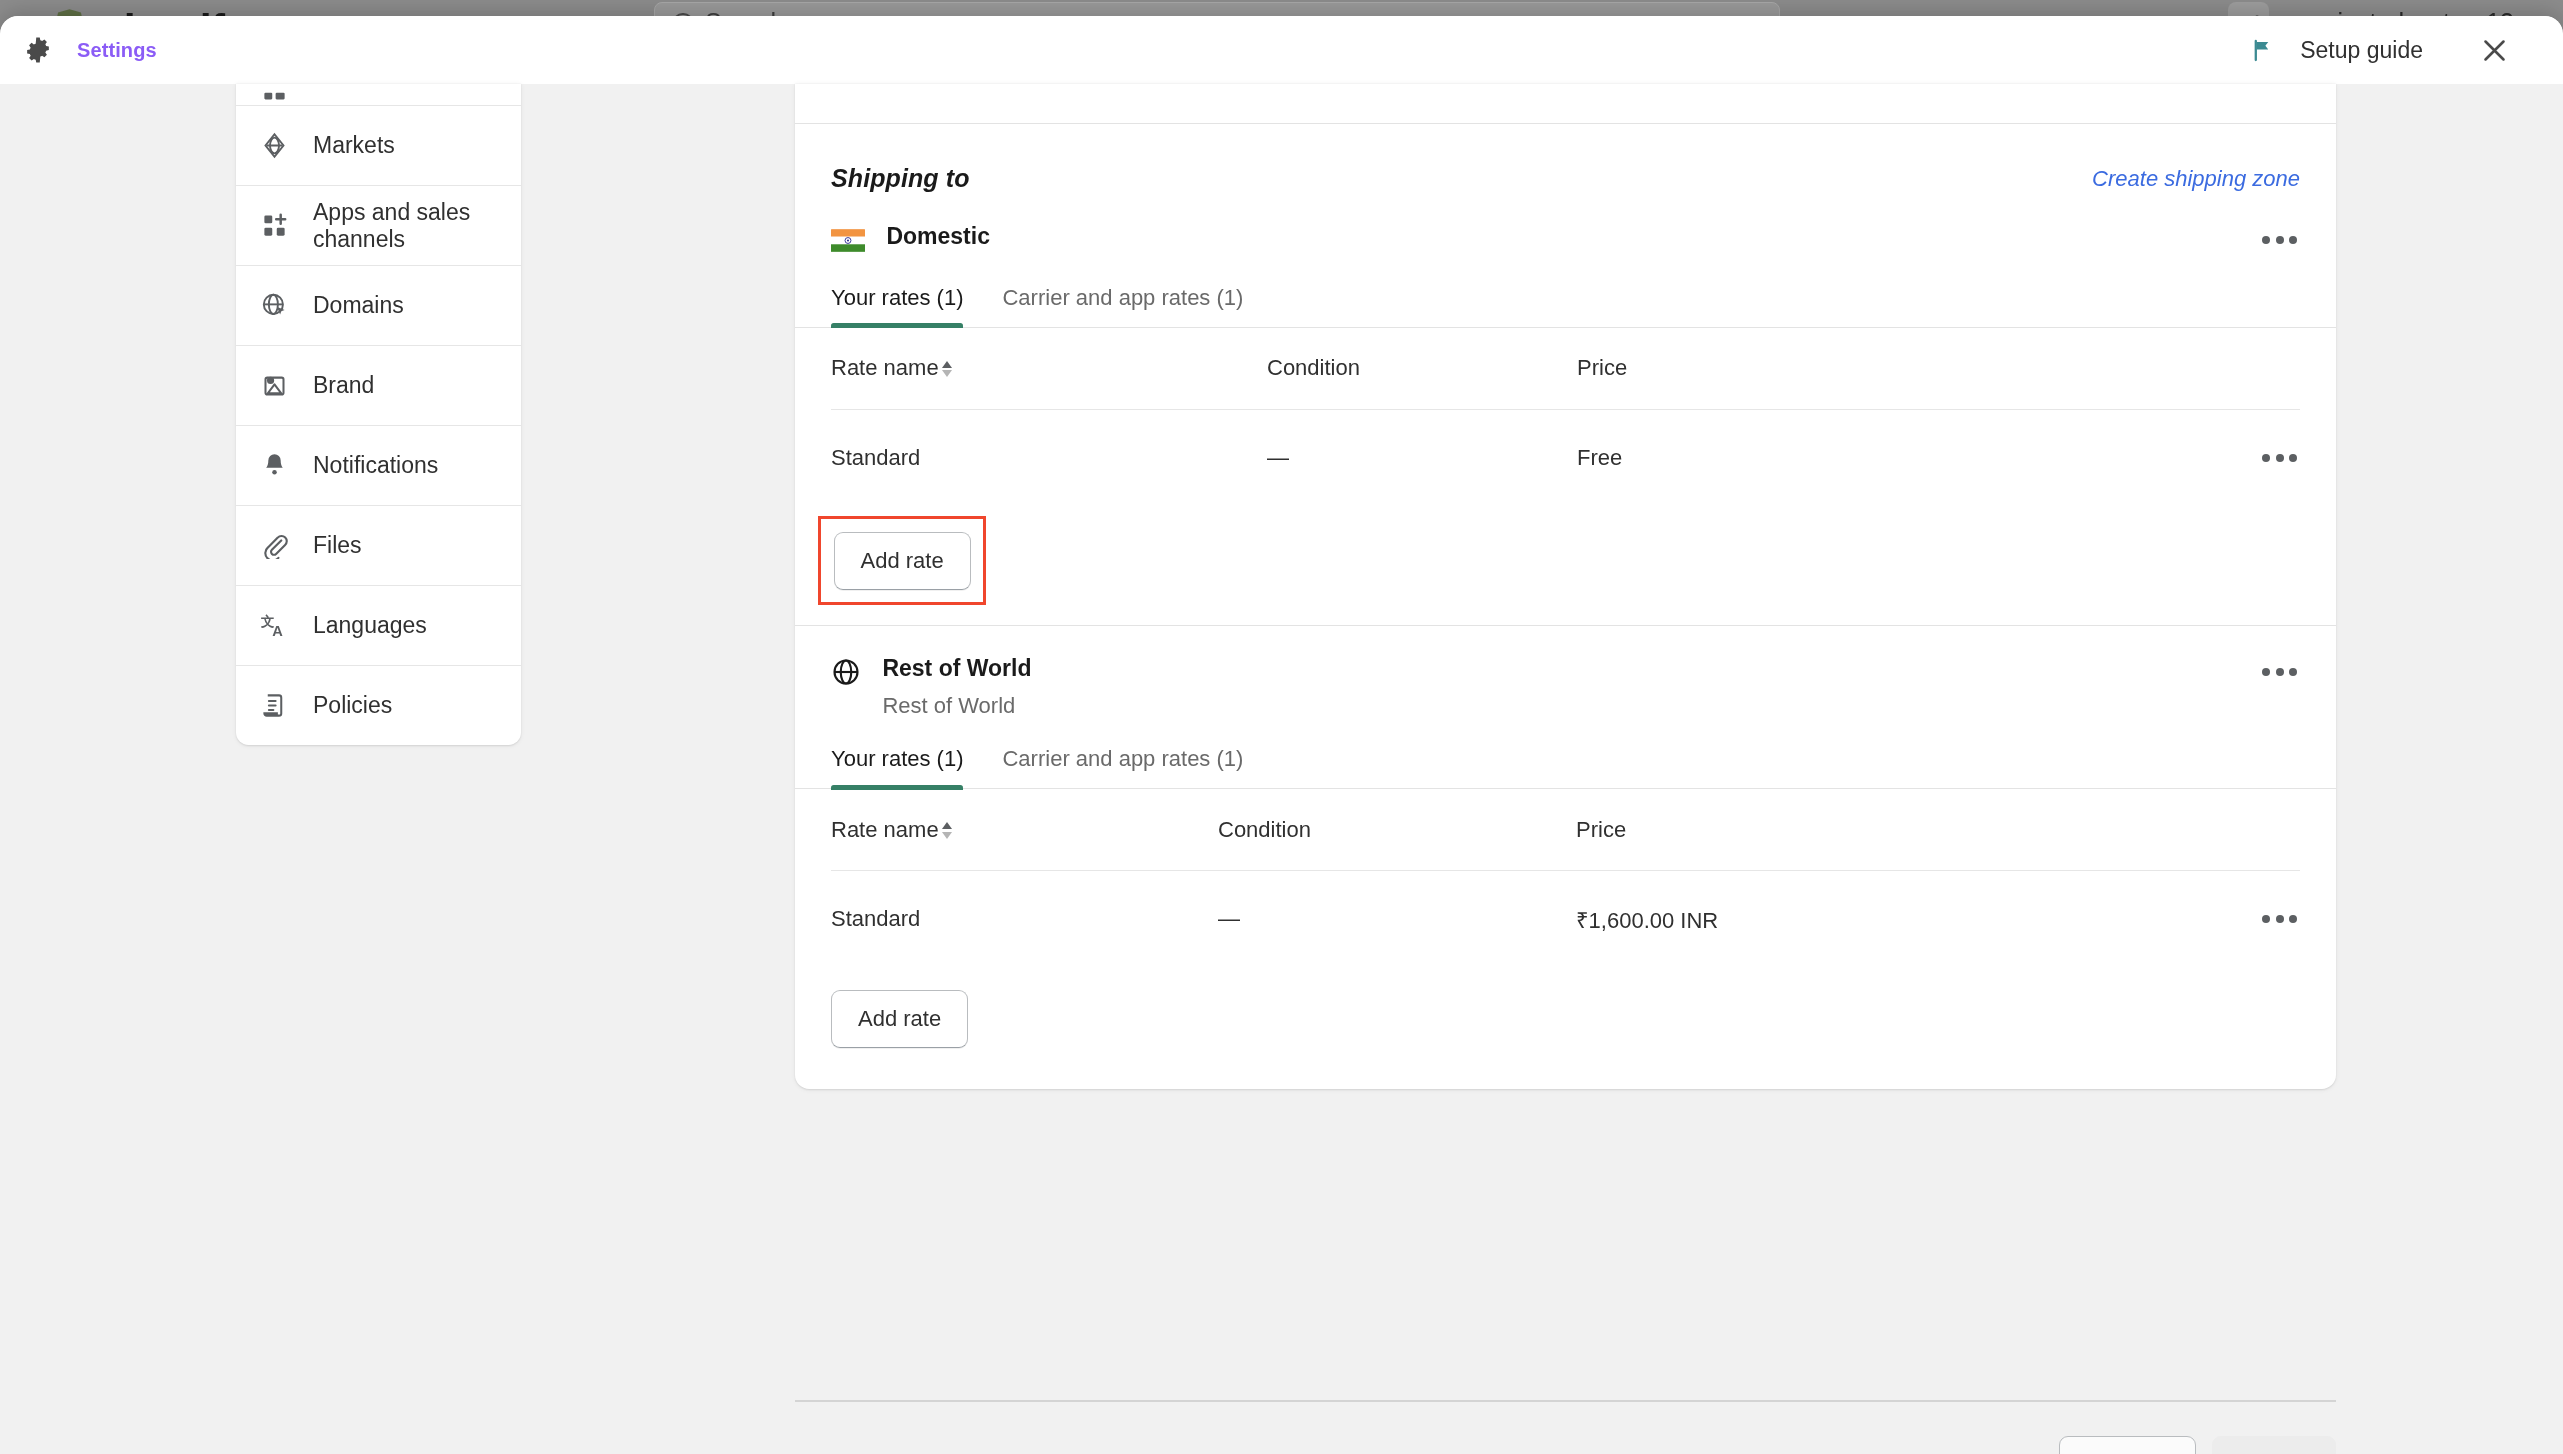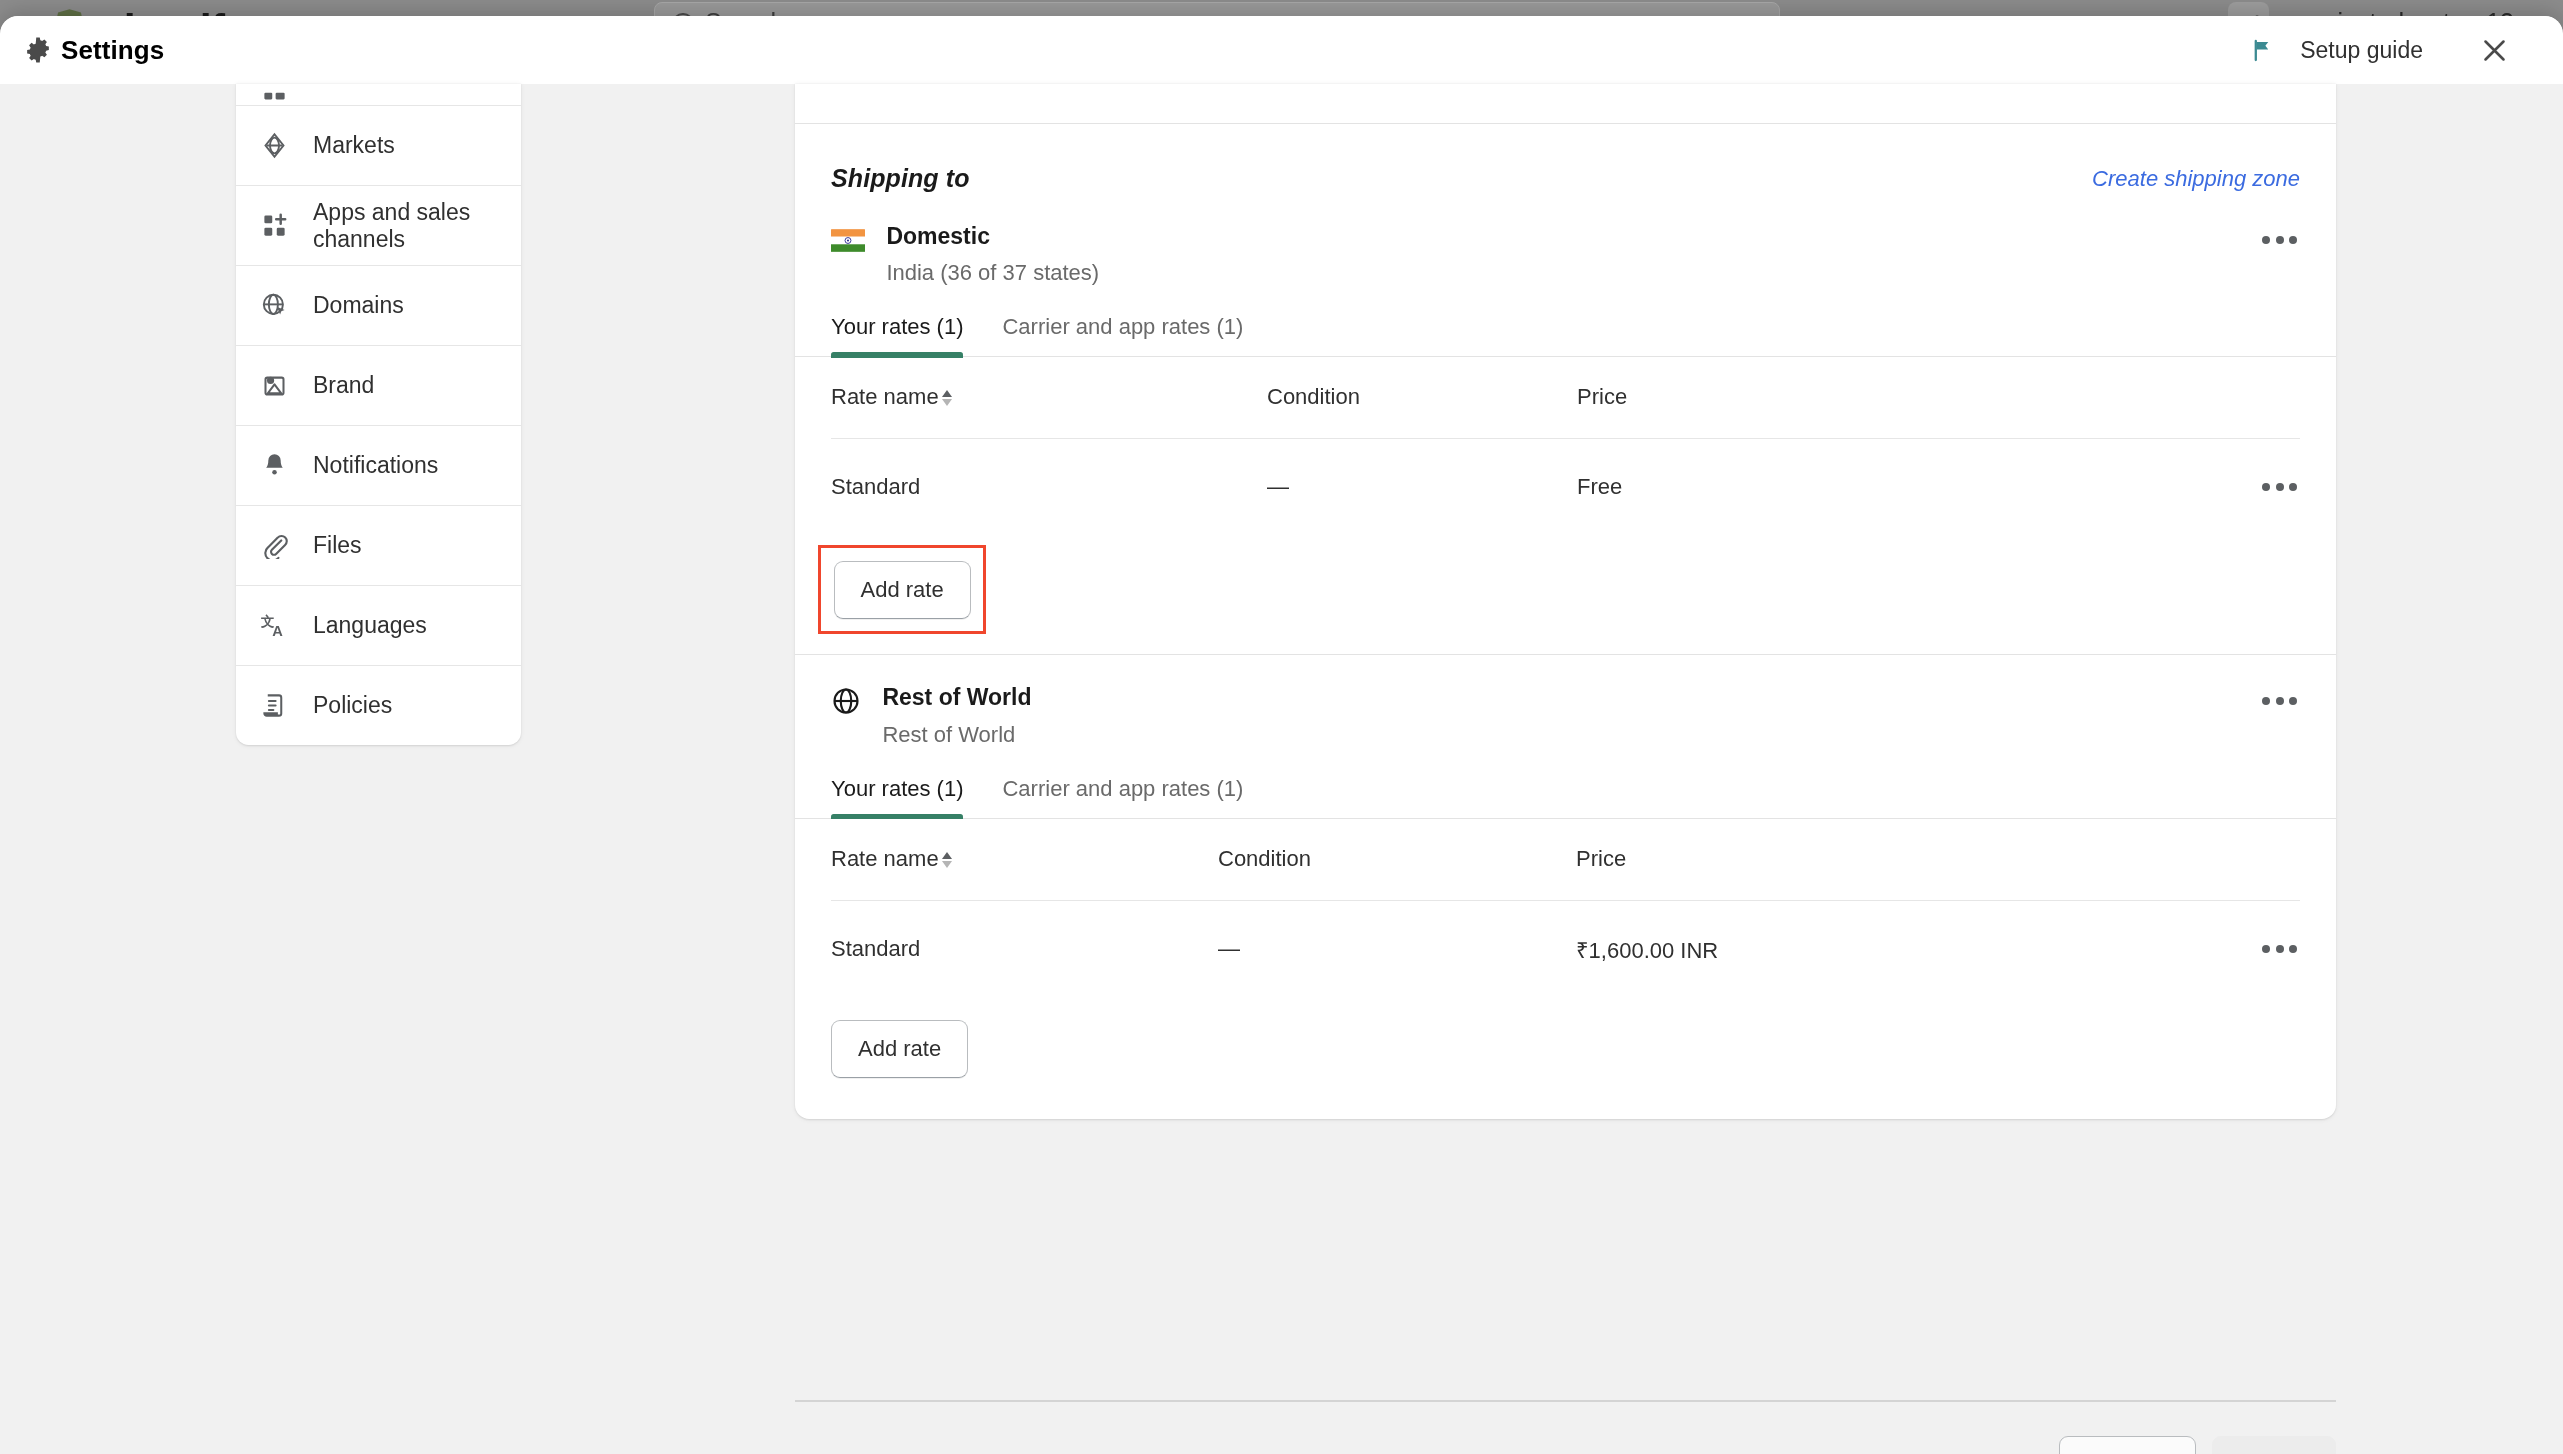--- a/index.html
+++ b/index.html
@@ -66,22 +66,22 @@
     box-shadow: 0 -3.6px 21.4px rgba(0,0,0,.18);
   }
   .modal-header {
     height: 68px; background: #ffffff;
     display: flex; align-items: center;
     padding: 0 49px 0 23px;
     border-radius: 18px 18px 0 0;
   }
   .gear-icon { width: 30px; height: 30px; flex: none; }
   .modal-title {
-    font-size: 26px; font-weight: 700; color: #000000;
-    margin-left: 8px; letter-spacing: 0.1px;
+    font-size: 20px; font-weight: 700; color: #8b5cf6;
+    margin-left: 24px; letter-spacing: 0.1px;
   }
   .header-spacer { flex: 1; }
   .setup-guide {
     display: flex; align-items: center; gap: 26px;
     font-size: 23px; color: #303030; cursor: pointer;
   }
   .flag-icon { width: 23px; height: 23px; flex: none; }
   .close-btn {
     margin-left: 52px; width: 39px; height: 39px;
     display: flex; align-items: center; justify-content: center;
@@ -405,21 +405,20 @@
             <svg viewBox="0 0 60 40" width="34" height="25">
               <rect width="60" height="13.33" fill="#f29441"></rect>
               <rect y="13.33" width="60" height="13.34" fill="#ffffff"></rect>
               <rect y="26.67" width="60" height="13.33" fill="#3e8b2b"></rect>
               <circle cx="30" cy="20" r="5.2" fill="none" stroke="#2b2b8f" stroke-width="1.6"></circle>
               <circle cx="30" cy="20" r="1.8" fill="#2b2b8f"></circle>
             </svg>
           </span>
           <span class="zone-text">
             <span class="zone-name">Domestic</span>
-            <span class="zone-sub" style="display:block">India (36 of 37 states)</span>
           </span>
           <span class="dots-btn">
               <i></i>
               <i></i>
               <i></i>
             </span>
         </div>
 
         <div class="tabs">
           <span class="tab active">Your rates (1)</span>

